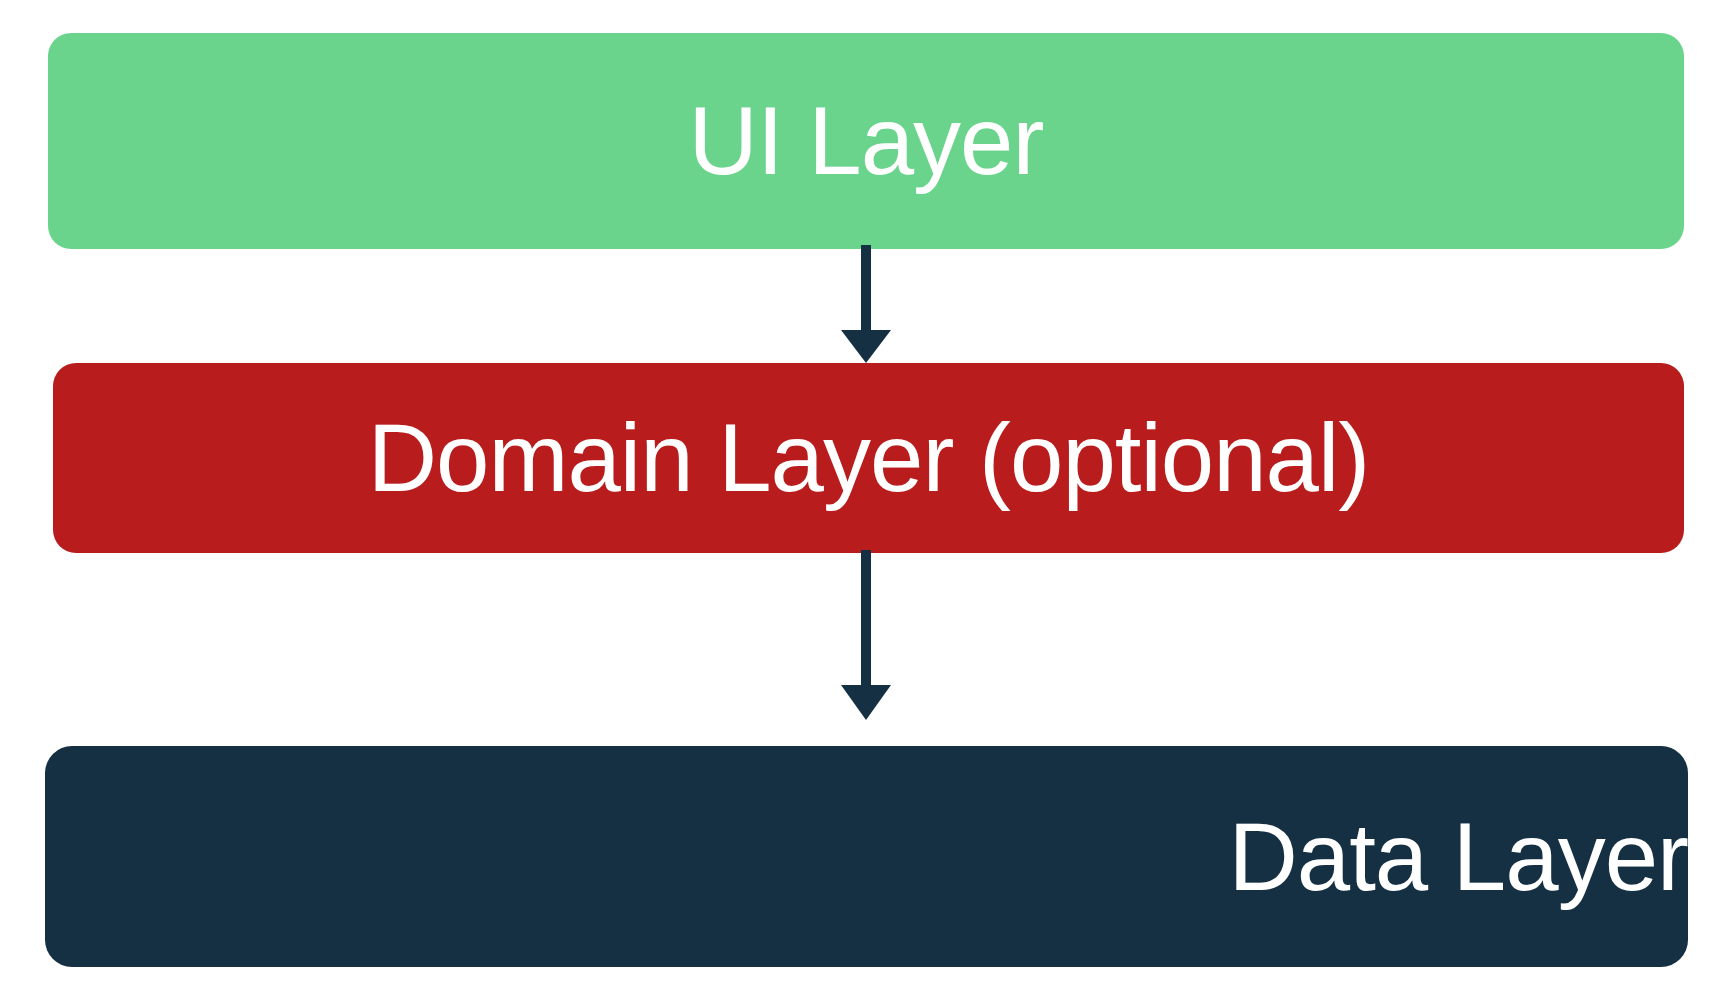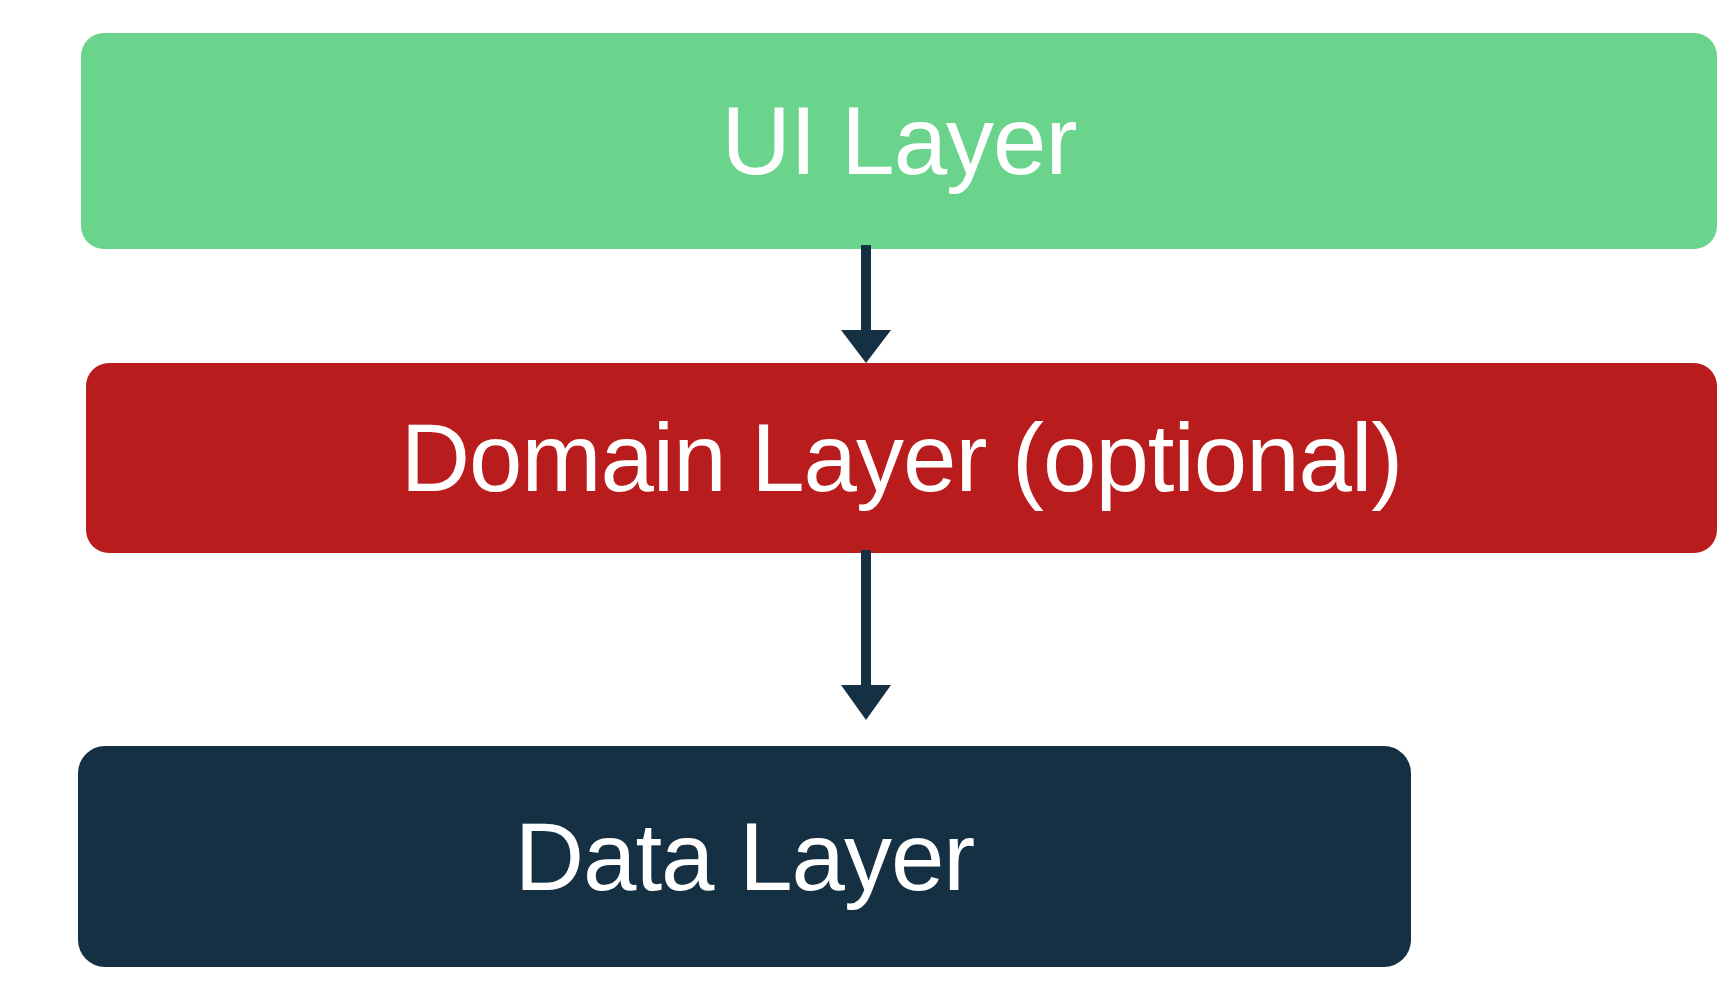--- a/index.html
+++ b/index.html
@@ -22,21 +22,20 @@
     background: #ffffff;
   }
 
   .layer-box {
     position: absolute;
     display: flex;
     align-items: center;
     justify-content: center;
     box-sizing: border-box;
     text-align: center;
-    margin-left: 33px;
   }
 
   .layer-label {
     color: #ffffff;
     font-family: "Liberation Sans", sans-serif;
     font-weight: 300;
     font-size: 96px;
     line-height: 1;
     letter-spacing: -1px;
     white-space: nowrap;
@@ -60,25 +59,26 @@
     width: 1631px;
     height: 190px;
     background: #b91c1c;
     border-radius: 23px;
   }
 
   
   #box-data-layer {
     left: 45px;
     top: 746px;
-    width: 1333px;
+    width: 1643px;
     height: 221px;
     background: #16304 3;
     background: #163043;
     border-radius: 27px;
+    justify-content: flex-end;
   }
 
   
   .arrow-svg {
     position: absolute;
     overflow: visible;
     pointer-events: none;
   }
   #arrow-ui-to-domain {
     left: 806px;

